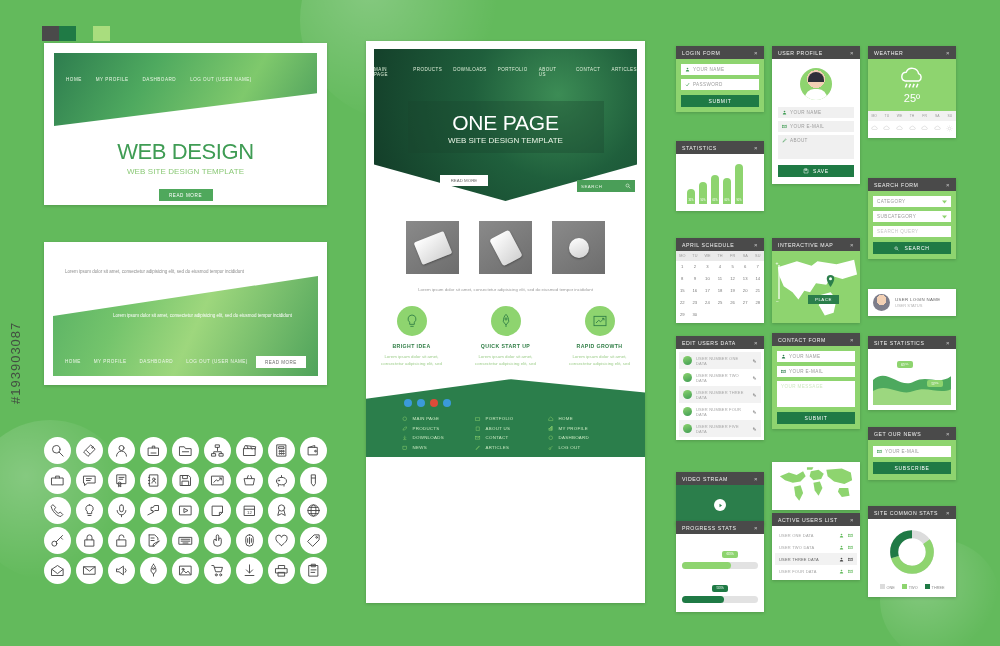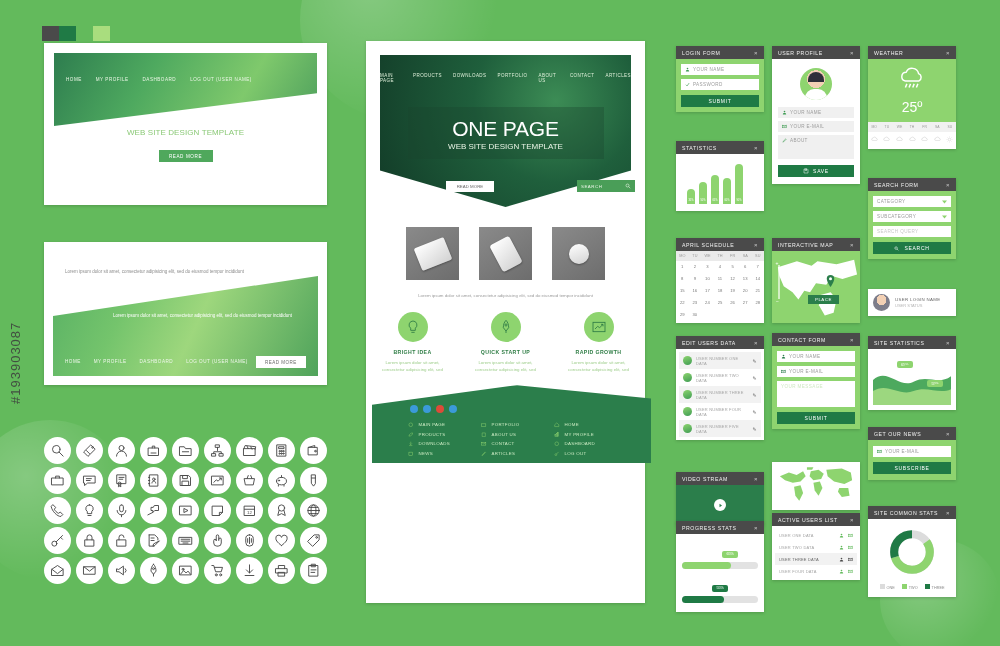--- a/index.html
+++ b/index.html
@@ -84,21 +84,21 @@
     display:flex; align-items:center; justify-content:center; color:#6a6a6a;
     font-size:4.5px; letter-spacing:.5px; z-index:3;
   }
 
   
   .icons { position:absolute; left:44px; top:437px; display:grid; grid-template-columns:repeat(9,32px); grid-auto-rows:30px; }
   .ico { width:27px; height:27px; border-radius:50%; background:#fff; display:flex; align-items:center; justify-content:center; }
   .ico svg { width:15px; height:15px; stroke:#4a4a4a; stroke-width:1.5; fill:none; stroke-linecap:round; stroke-linejoin:round; }
 
   
-  .onepage { position:absolute; left:366px; top:41px; width:279px; height:562px; background:#fff; padding:14px; }
+  .onepage { position:absolute; left:366px; top:41px; width:279px; height:562px; background:#fff; padding:8px; }
   .op-hero { position:relative; width:100%; height:152px; overflow:hidden; }
   .op-hero .grad {
     position:absolute; inset:0;
     background: radial-gradient(circle at 70% 30%, #3c8c55 0%, #1f5f3c 40%, #123a27 100%);
     clip-path: polygon(0 0, 100% 0, 100% 76%, 50% 100%, 0 76%);
   }
   .op-nav { position:absolute; top:18px; left:0; right:0; display:flex; justify-content:center; gap:11px; z-index:4; }
   .op-nav span { color:#dff0da; font-size:4.5px; letter-spacing:.45px; }
   .op-title-box {
     position:absolute; left:50%; top:52px; transform:translateX(-50%);
@@ -186,20 +186,21 @@
   <div class="mock1 card">
     <div class="mock1-hero">
       <div class="grad"></div>
       <div class="navrow">
         <span>HOME</span>
         <span>MY PROFILE</span>
         <span>DASHBOARD</span>
         <span>LOG OUT (USER NAME)</span>
       </div>
     </div>
+    <h1>WEB DESIGN</h1>
     <h2>WEB SITE DESIGN TEMPLATE</h2>
     <div class="readmore">READ MORE</div>
   </div>
 
   <div class="mock2 card">
     <div class="mock2-inner">
       <div class="grad"></div>
       <div class="m2-txt-l">Lorem ipsum dolor sit amet, consectetur adipisicing elit, sed do eiusmod tempor incididunt</div>
       <div class="m2-txt-r">Lorem ipsum dolor sit amet, consectetur adipisicing elit, sed do eiusmod tempor incididunt</div>
       <div class="m2-nav">
@@ -792,21 +793,21 @@
   <div class="w card" style="left:868px;top:46px;width:88px">
     <div class="wtitle">
       <span>WEATHER</span>
       <span class="x">×</span>
     </div>
     <div class="grn" style="padding:8px 0 7px;text-align:center">
       <svg width="30" height="22" viewBox="0 0 40 30" stroke="#fff" stroke-width="2" fill="none" style="margin:0 auto">
         <path d="M11 19a6 6 0 0 1 1-11.9A9 9 0 0 1 29 9a5.5 5.5 0 0 1 .5 10z"></path>
         <path d="M13 23l-2 5M18 23l-2 5M23 23l-2 5M28 23l-2 5"></path>
       </svg>
-      <div style="color:#fff;font-size:14px;margin-top:10px">25º</div>
+      <div style="color:#fff;font-size:11px;margin-top:3px">25º</div>
     </div>
     <div style="display:flex;background:#f1f1f1;padding:3px 0">
       <div style="flex:1;text-align:center;font-size:3.4px;color:#9a9a9a">MO</div>
       <div style="flex:1;text-align:center;font-size:3.4px;color:#9a9a9a">TU</div>
       <div style="flex:1;text-align:center;font-size:3.4px;color:#9a9a9a">WE</div>
       <div style="flex:1;text-align:center;font-size:3.4px;color:#9a9a9a">TH</div>
       <div style="flex:1;text-align:center;font-size:3.4px;color:#9a9a9a">FR</div>
       <div style="flex:1;text-align:center;font-size:3.4px;color:#9a9a9a">SA</div>
       <div style="flex:1;text-align:center;font-size:3.4px;color:#9a9a9a">SU</div>
     </div>

